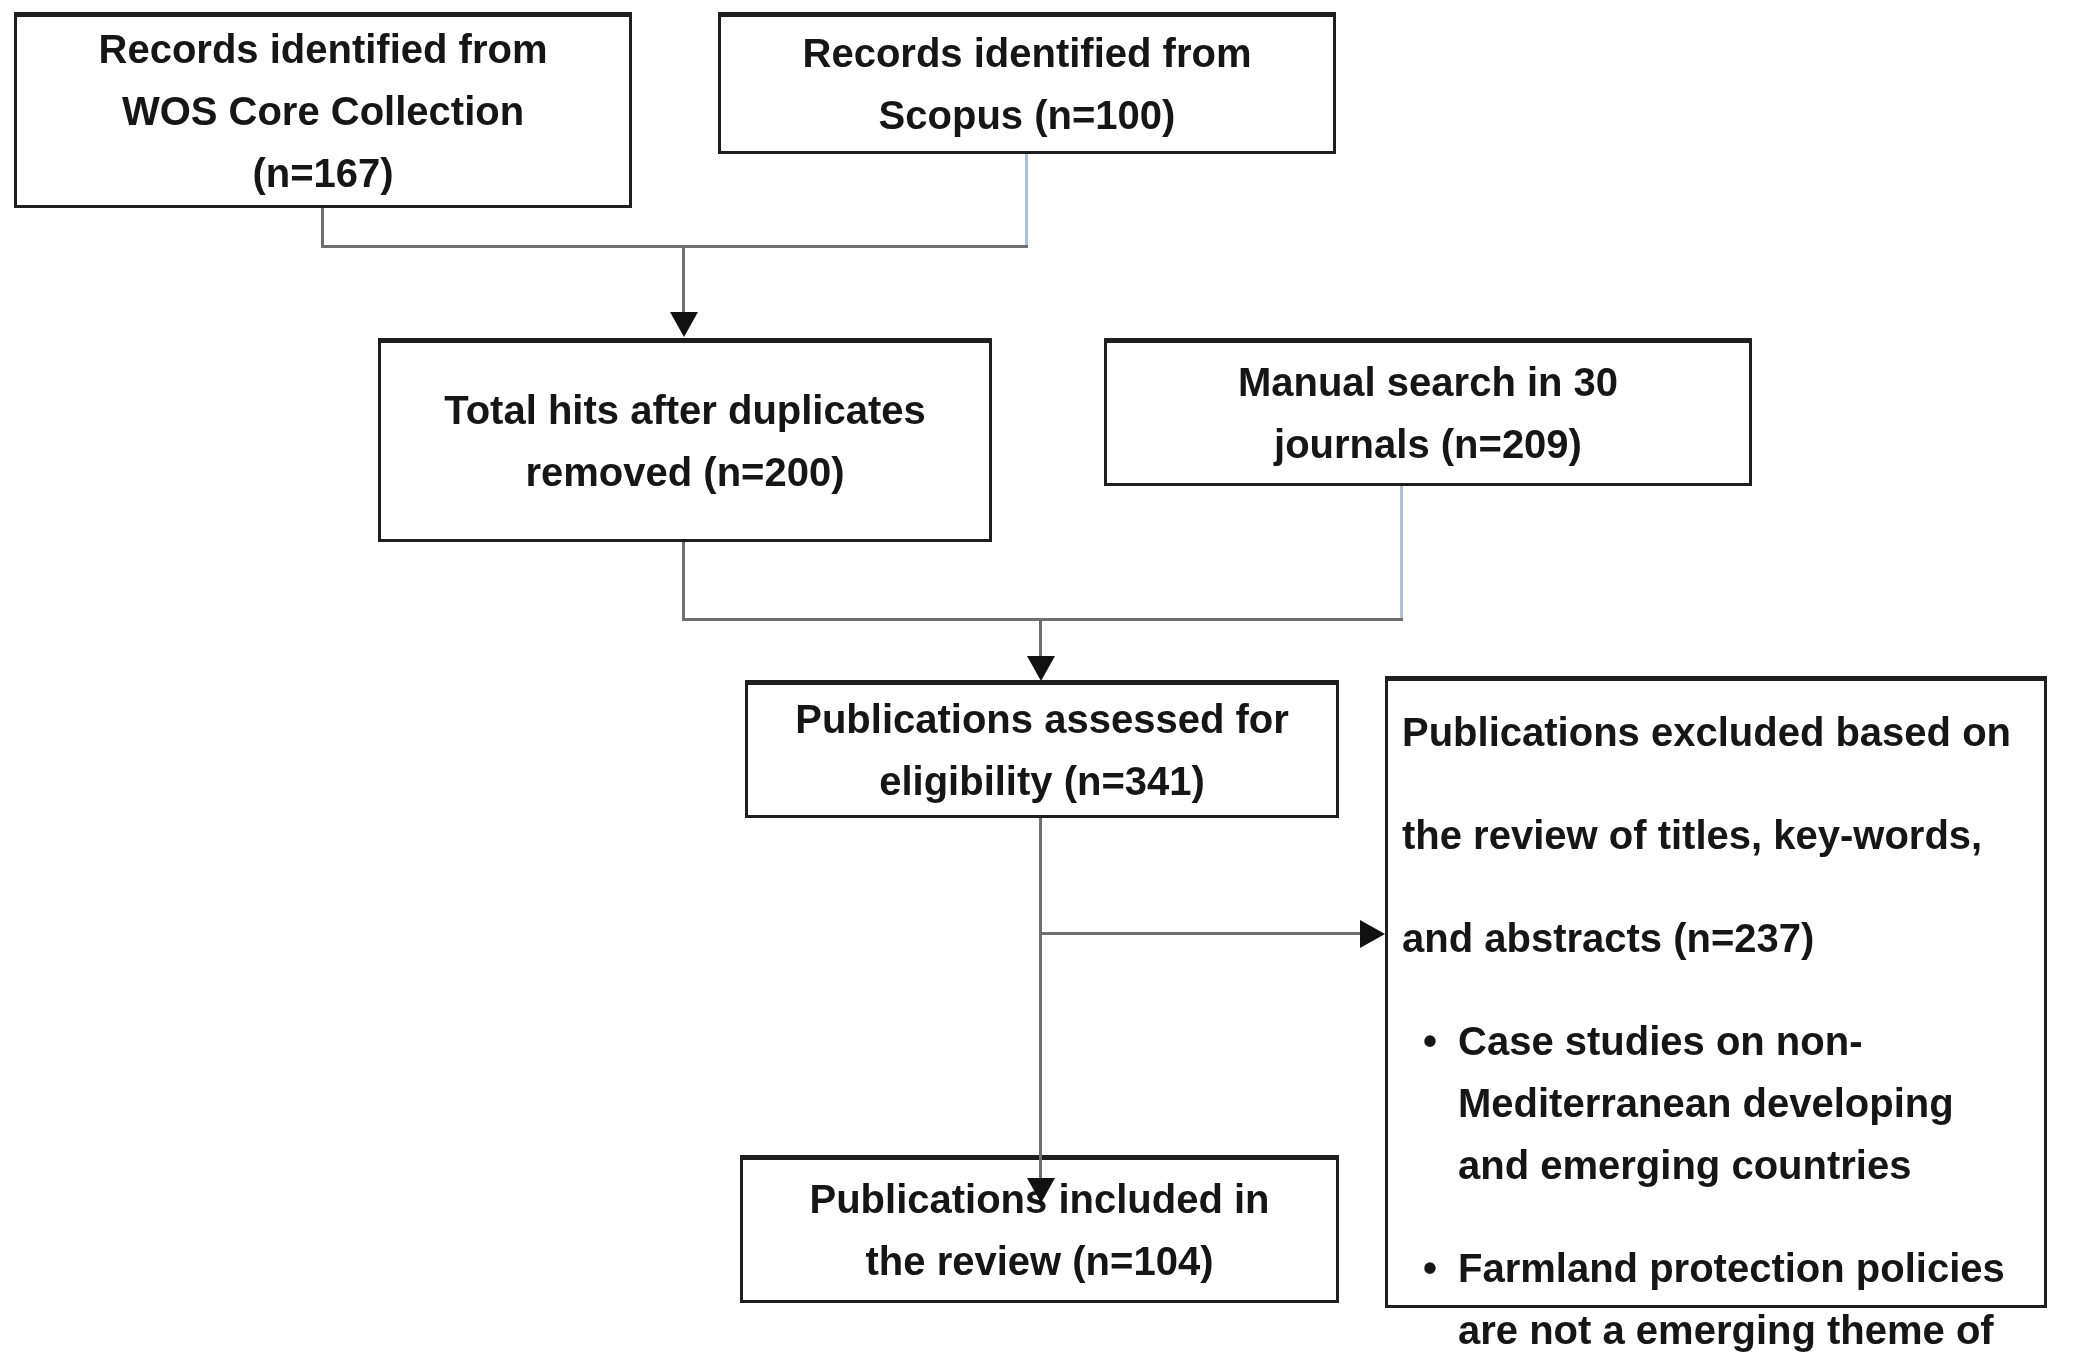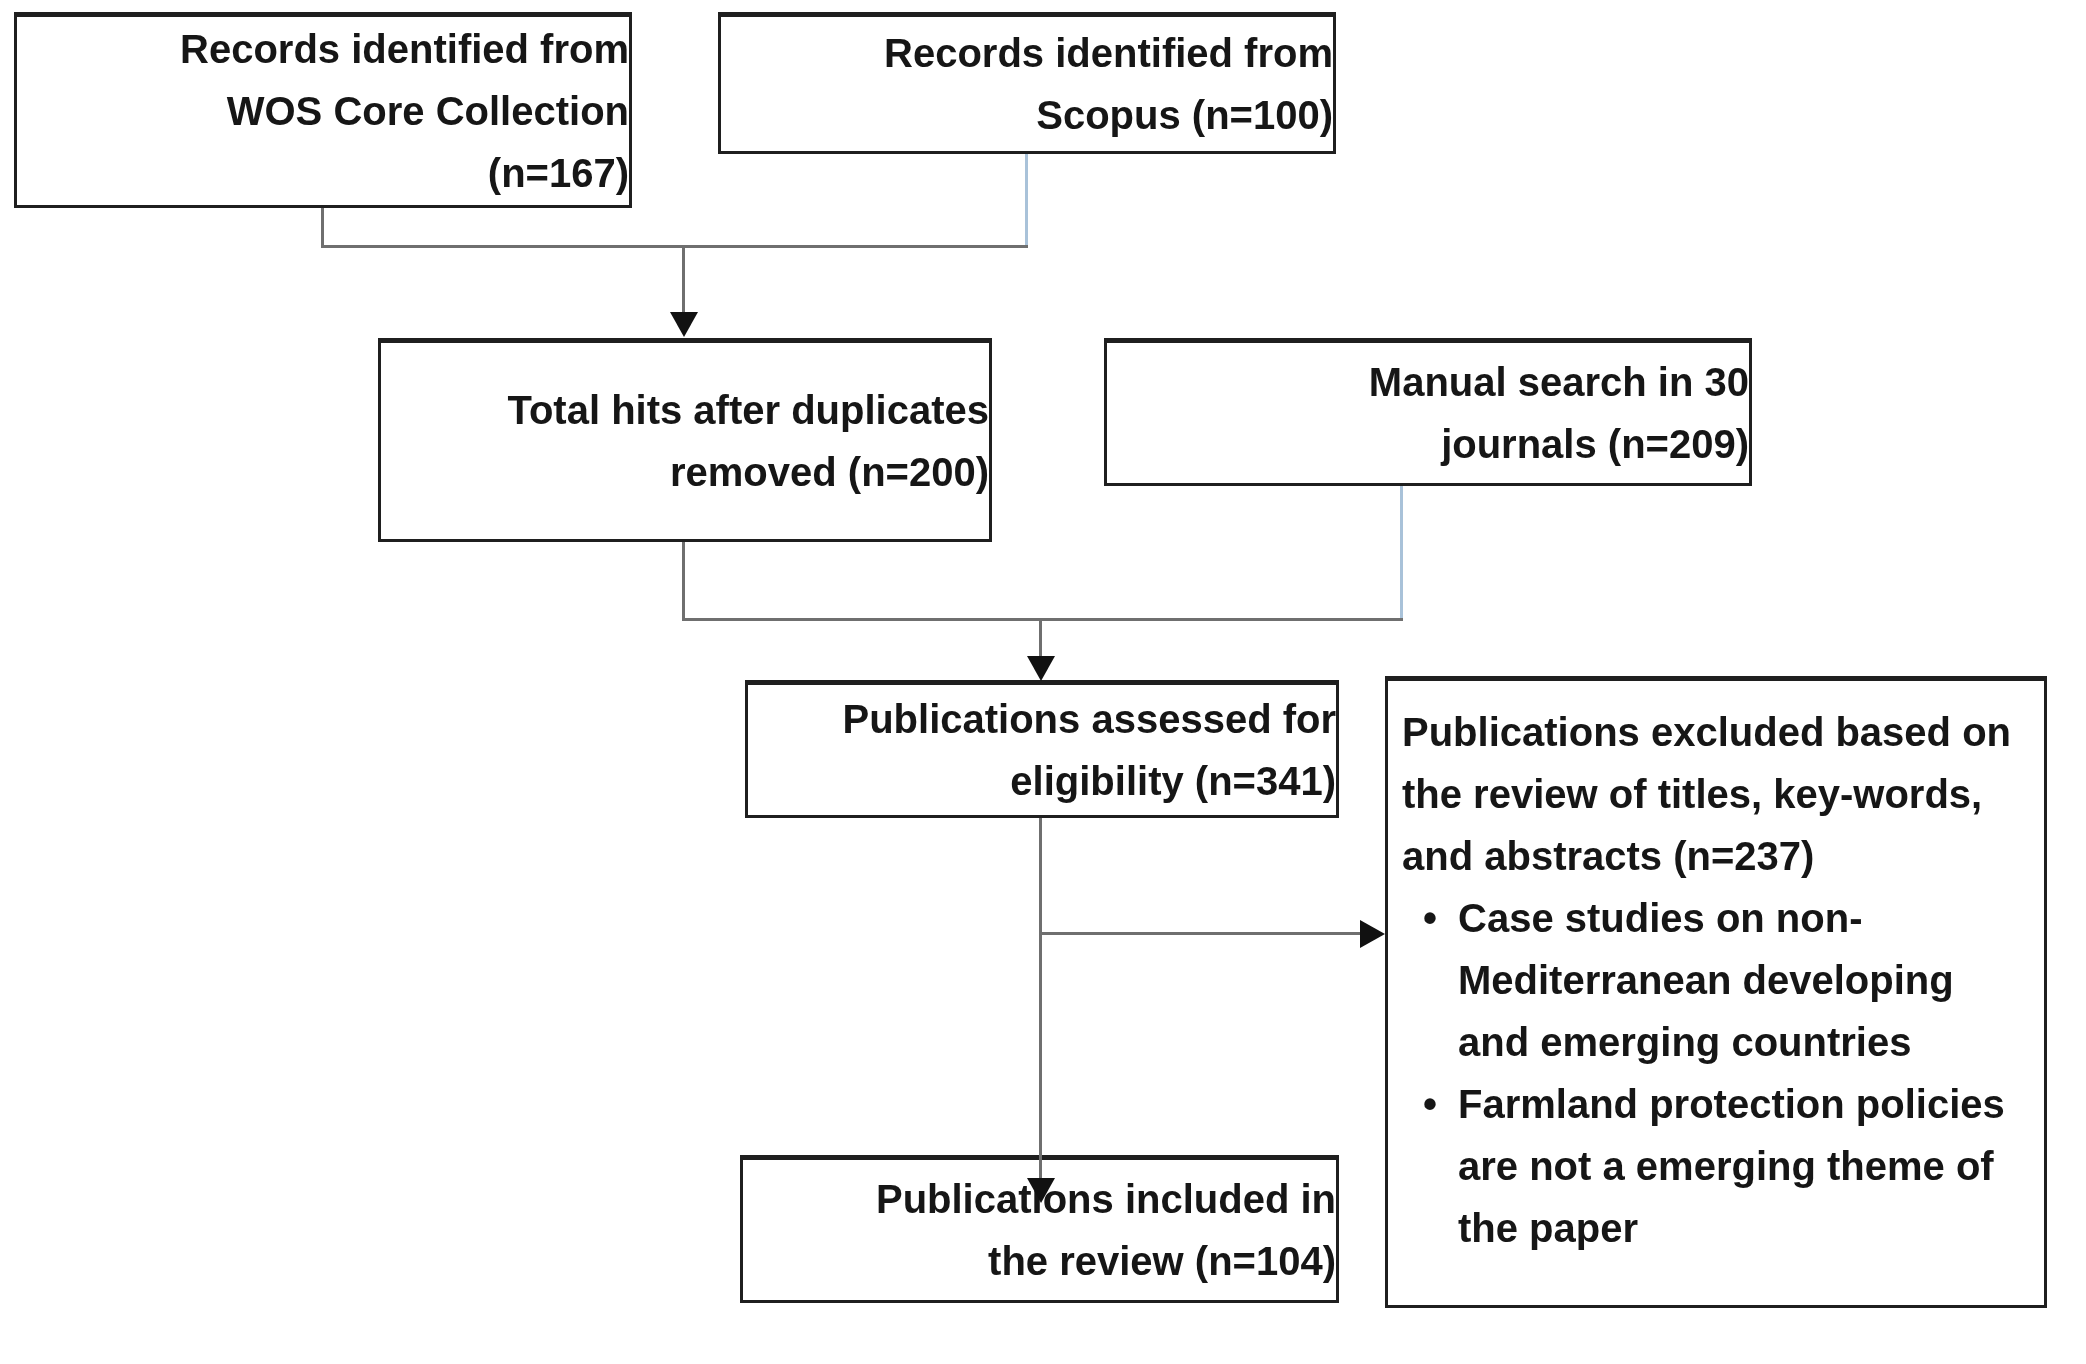--- a/index.html
+++ b/index.html
@@ -14,21 +14,21 @@
   }
   .node {
     position: absolute;
     box-sizing: border-box;
     background: #ffffff;
     border: 3px solid #1f1f1f;
     border-top-width: 5px;
     display: flex;
     flex-direction: column;
     justify-content: center;
-    align-items: flex-end;
+    align-items: center;
     text-align: center;
     font-size: 40px;
     line-height: 62px;
     font-weight: 600;
   }
   .node .line { white-space: nowrap; }
   .node-excluded {
     justify-content: flex-start;
     align-items: stretch;
     text-align: left;
@@ -81,21 +81,21 @@
   <div class="node" style="left:1104px; top:338px; width:648px; height:148px;">
     <div class="line">Manual search in 30</div>
     <div class="line">journals (n=209)</div>
   </div>
 
   <div class="node" style="left:745px; top:680px; width:594px; height:138px;">
     <div class="line">Publications assessed for</div>
     <div class="line">eligibility (n=341)</div>
   </div>
 
-  <div class="node node-excluded" style="left:1385px; top:676px; width:662px; height:632px;">
+  <div class="node node-excluded" style="left:1385px; top:676px; width:662px; height:632px;gap:41px;">
     <div class="line">Publications excluded based on</div>
     <div class="line">the review of titles, key-words,</div>
     <div class="line">and abstracts (n=237)</div>
     <div class="bullet-row">
       <div class="bullet-marker">•</div>
       <div class="bullet-text">
         <div class="line">Case studies on non-</div>
         <div class="line">Mediterranean developing</div>
         <div class="line">and emerging countries</div>
       </div>

